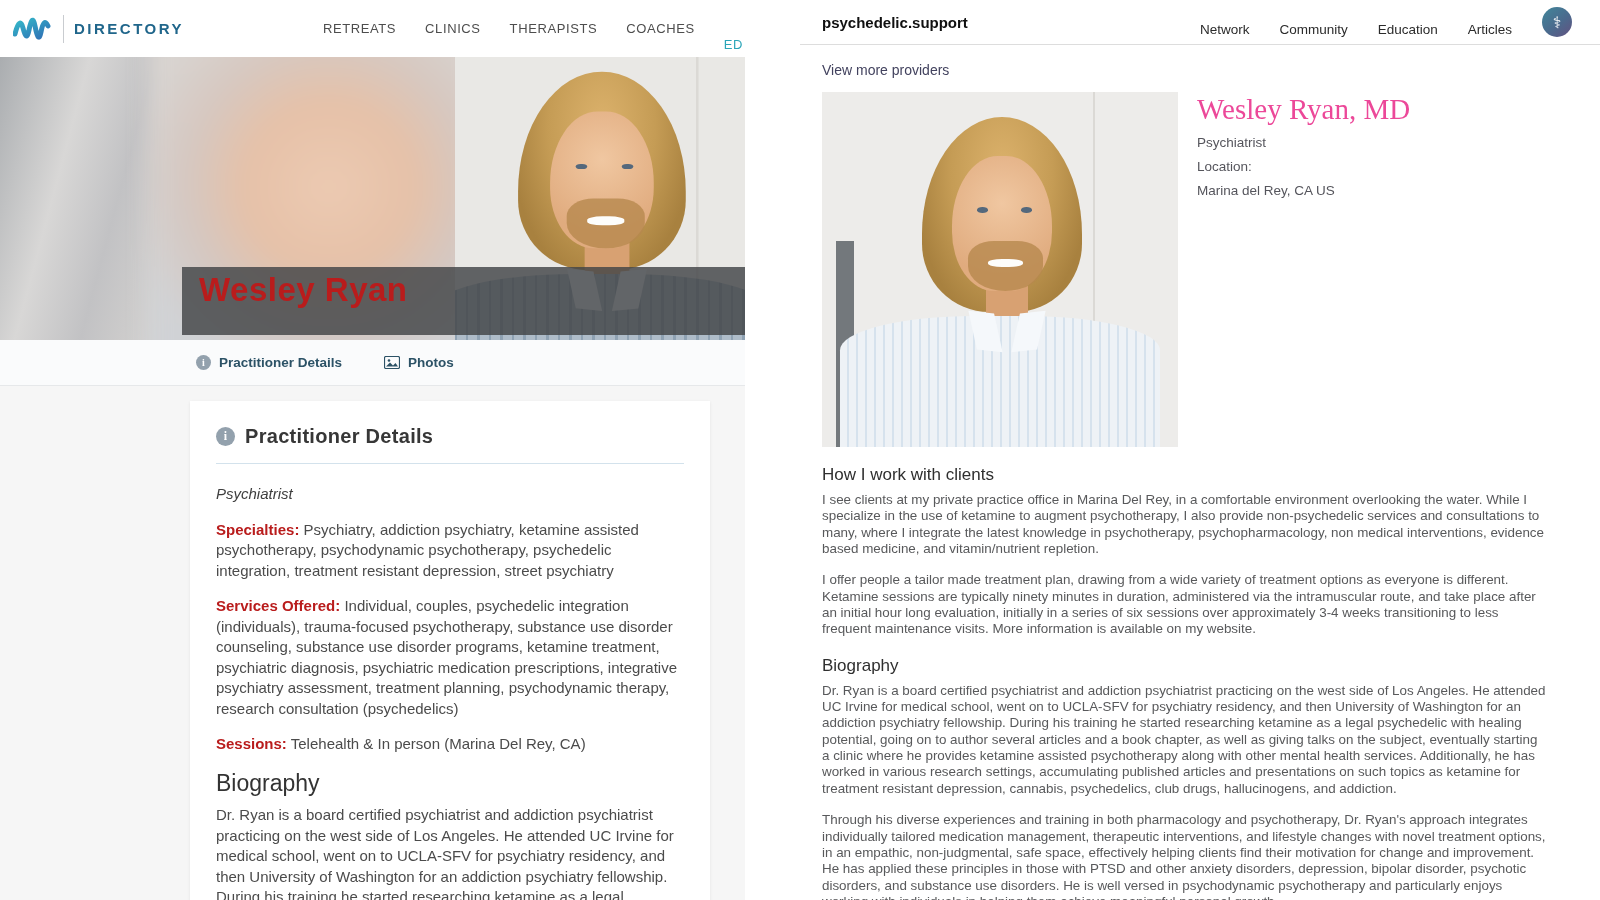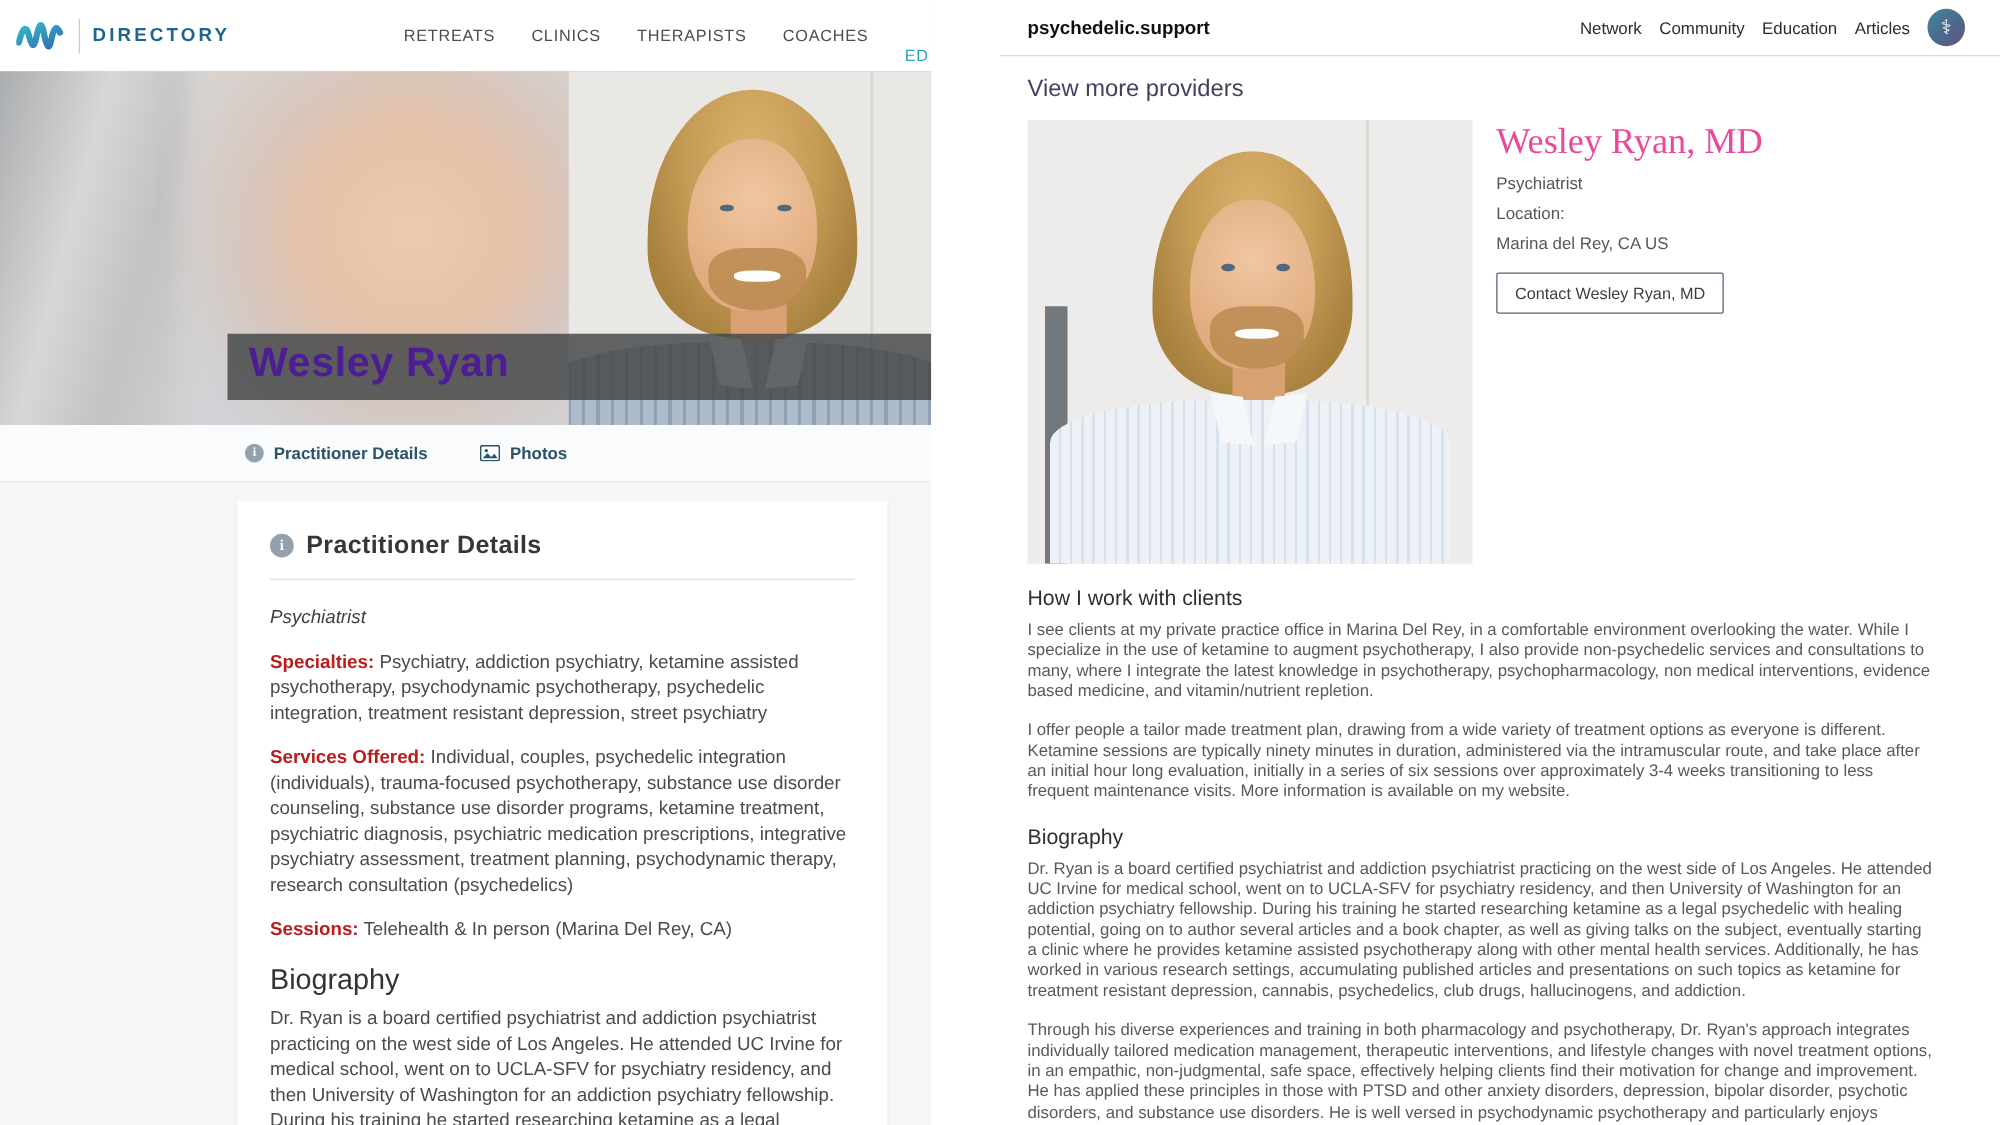--- a/index.html
+++ b/index.html
@@ -19,22 +19,22 @@
 
   
   .hero { position:relative; width:745px; height:283px; overflow:hidden; background:#c9c9ca; }
   .hero-blur { position:absolute; inset:0;
     background:linear-gradient(105deg,#aaadb0 0%,#d8d7d6 11%,#c2c2c4 19%,#dedbd7 33%,#d6cfc9 48%,#ccc9c7 60%,#c0c3c6 70%,#cfd0d2 100%); }
   .hero-blob { position:absolute; left:160px; top:-12px; width:305px; height:310px;
     background:radial-gradient(ellipse at 55% 46%, #eccab2 0%, #e6c1a8 32%, rgba(214,190,178,0.55) 55%, rgba(205,203,205,0) 78%),
                linear-gradient(180deg, #d9d4d0 0%, #cfd2d6 100%);
     filter:blur(10px); transform:scale(1.08); }
   .hero .portrait--hero { position:absolute; left:455px; top:0; width:290px; height:283px; }
-  .hero-band { position:absolute; left:182px; right:0; top:210px; height:53px;
-    background:rgba(66,68,71,0.82); color:#4c1d95; padding:6px 0 0 17px; }
+  .hero-band { position:absolute; left:182px; right:0; top:210px; height:68px;
+    background:rgba(66,68,71,0.82); color:#b91c1c; padding:6px 0 0 17px; }
   .hero-name { font-size:33px; font-weight:800; letter-spacing:0.5px; line-height:1.05; }
   .hero-loc { display:flex; align-items:center; gap:6px; margin-top:2px; font-size:15.5px; font-weight:500; }
 
   
   .tabbar { height:46px; background:#fafbfc; border-bottom:1px solid #e6e8ea; display:flex; align-items:center; gap:42px; padding-left:196px; }
   .tab { display:flex; align-items:center; gap:8px; font-size:13.5px; font-weight:600; color:#2c5266; cursor:pointer; }
   .info-ic { display:inline-flex; align-items:center; justify-content:center; border-radius:50%;
     background:#93a1ad; color:#fff; font-style:normal; font-weight:700; font-family:"Liberation Serif", serif; }
   .info-ic.small { width:15px; height:15px; font-size:10px; }
   .info-ic.big { width:19px; height:19px; font-size:12px; }
@@ -47,27 +47,27 @@
   .card hr { border:none; border-top:1px solid #d3e2ec; margin:15px 0 20px 0; }
   .card p { font-size:15px; color:#4b4b4b; line-height:1.37; margin-bottom:15px; }
   .card p b { color:#b91c1c; }
   .card .role { font-style:italic; color:#3f3f3f; }
   .card h3 { font-size:23px; font-weight:500; color:#333; margin:8px 0 8px 0; }
 
   
   .right-panel { position:absolute; left:800px; top:0; width:800px; height:900px; background:#fff; overflow:hidden; }
   .r-header { height:45px; border-bottom:1px solid #ddd; display:flex; align-items:center; justify-content:space-between; padding:0 28px 0 22px; }
   .r-brand { font-size:15px; font-weight:700; color:#101010; cursor:pointer; }
-  .r-nav { display:flex; align-items:center; gap:14px; }
+  .r-nav { display:flex; align-items:flex-end; gap:30px; }
   .r-nav a { font-size:13.5px; color:#2b2b2b; text-decoration:none; cursor:pointer; }
   .badge { width:30px; height:30px; border-radius:50%; display:inline-flex; align-items:center; justify-content:center;
     background:linear-gradient(140deg,#41879b 0%,#4b6a8d 55%,#635181 100%); color:#fff; font-size:16px; cursor:pointer; }
 
   .r-body { padding:16px 50px 0 22px; }
-  .back-link { display:inline-block; font-size:19px; color:#42425e; cursor:pointer; }
+  .back-link { display:inline-block; font-size:14px; color:#42425e; cursor:pointer; }
   .profile-row { display:flex; margin-top:13px; }
   .portrait--profile { width:356px; height:355px; flex:0 0 356px; }
   .profile-info { padding-left:19px; padding-top:2px; }
   .profile-info h1 { font-family:"Liberation Serif", serif; font-size:29px; font-weight:500; color:#ec4899; line-height:1.1; }
   .profile-info .pi-line { font-size:13.5px; color:#55555c; margin-top:9px; }
   .contact-btn { margin-top:16px; background:#fff; border:1px solid #5f5e77; border-radius:2px;
     padding:8px 14px; font-size:13px; color:#3f3f3f; font-family:"Liberation Sans", sans-serif; cursor:pointer; }
 
   .r-section-title { font-size:17px; font-weight:500; color:#2f2f2f; margin-top:18px; margin-bottom:7px; }
   .r-body .rp { font-size:13.4px; color:#58595b; line-height:1.22; margin-bottom:15px; max-width:726px; }
@@ -216,21 +216,20 @@
             <div class="p-shirt"></div>
               <div class="p-collar p-collar-l"></div>
               <div class="p-collar p-collar-r"></div>
           </div>
         </div>
         <div class="profile-info">
           <h1>Wesley Ryan, MD</h1>
           <p class="pi-line">Psychiatrist</p>
           <p class="pi-line">Location:</p>
           <p class="pi-line">Marina del Rey, CA US</p>
-          <button class="contact-btn">Contact Wesley Ryan, MD</button>
         </div>
       </div>
 
       <h2 class="r-section-title">How I work with clients</h2>
       <p class="rp">I see clients at my private practice office in Marina Del Rey, in a comfortable environment overlooking the water. While I specialize in the use of ketamine to augment psychotherapy, I also provide non-psychedelic services and consultations to many, where I integrate the latest knowledge in psychotherapy, psychopharmacology, non medical interventions, evidence based medicine, and vitamin/nutrient repletion.</p>
       <p class="rp">I offer people a tailor made treatment plan, drawing from a wide variety of treatment options as everyone is different. Ketamine sessions are typically ninety minutes in duration, administered via the intramuscular route, and take place after an initial hour long evaluation, initially in a series of six sessions over approximately 3-4 weeks transitioning to less frequent maintenance visits. More information is available on my website.</p>
 
       <h2 class="r-section-title">Biography</h2>
       <p class="rp">Dr. Ryan is a board certified psychiatrist and addiction psychiatrist practicing on the west side of Los Angeles. He attended UC Irvine for medical school, went on to UCLA-SFV for psychiatry residency, and then University of Washington for an addiction psychiatry fellowship. During his training he started researching ketamine as a legal psychedelic with healing potential, going on to author several articles and a book chapter, as well as giving talks on the subject, eventually starting a clinic where he provides ketamine assisted psychotherapy along with other mental health services. Additionally, he has worked in various research settings, accumulating published articles and presentations on such topics as ketamine for treatment resistant depression, cannabis, psychedelics, club drugs, hallucinogens, and addiction.</p>
       <p class="rp">Through his diverse experiences and training in both pharmacology and psychotherapy, Dr. Ryan's approach integrates individually tailored medication management, therapeutic interventions, and lifestyle changes with novel treatment options, in an empathic, non-judgmental, safe space, effectively helping clients find their motivation for change and improvement. He has applied these principles in those with PTSD and other anxiety disorders, depression, bipolar disorder, psychotic disorders, and substance use disorders. He is well versed in psychodynamic psychotherapy and particularly enjoys working with individuals in helping them achieve meaningful personal growth.</p>

